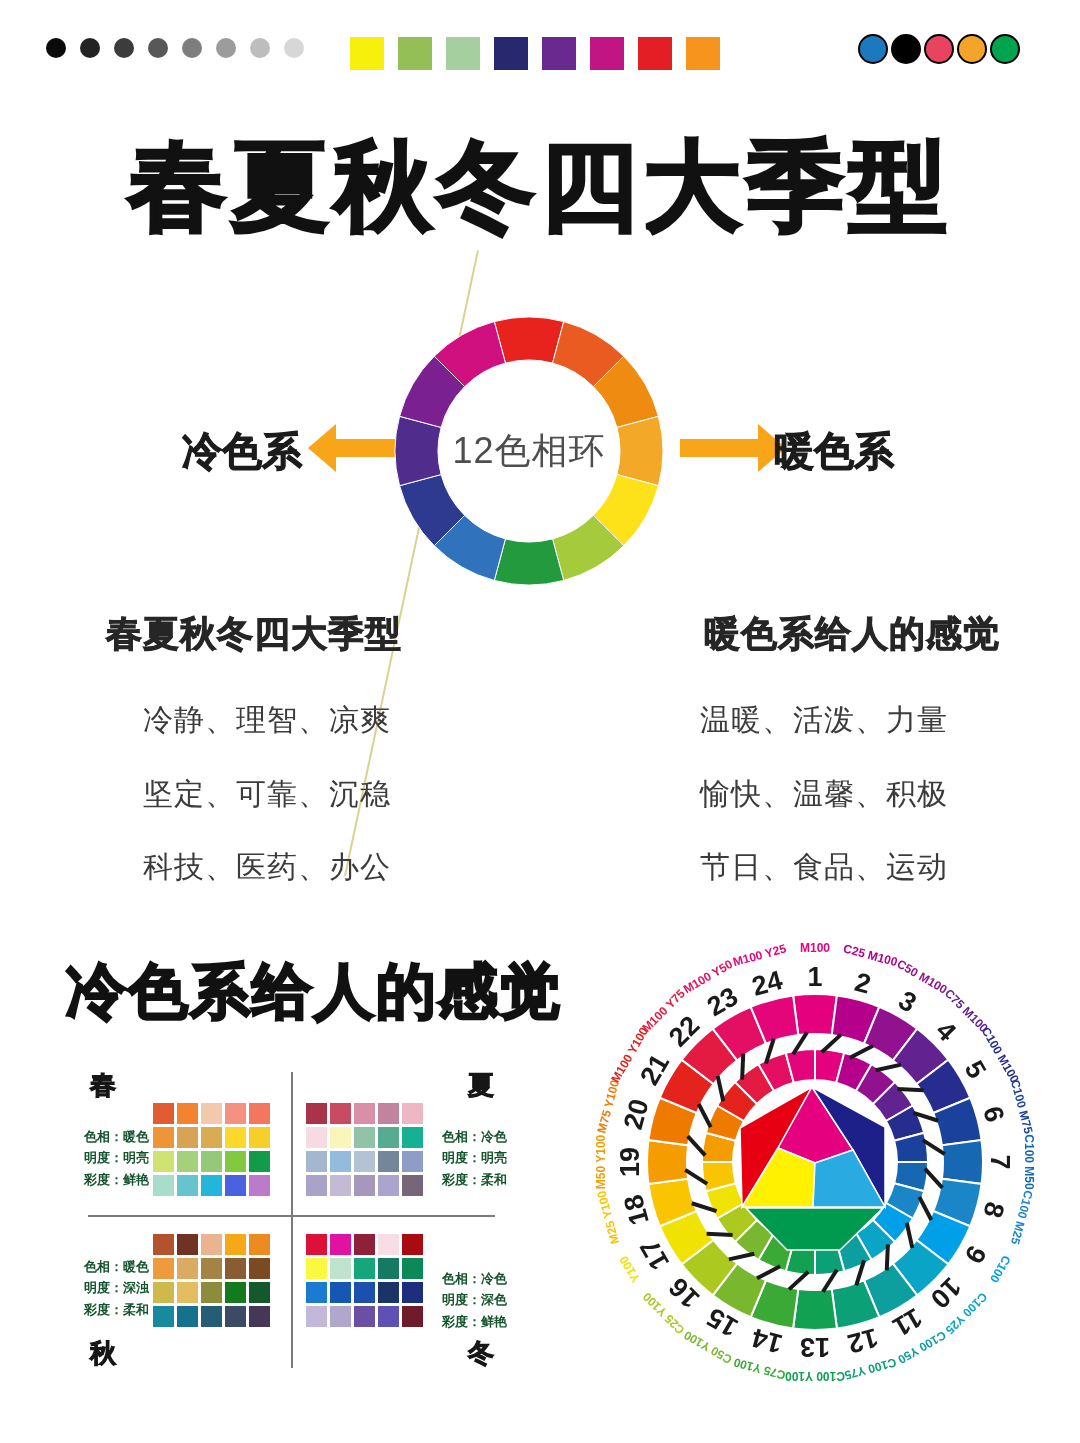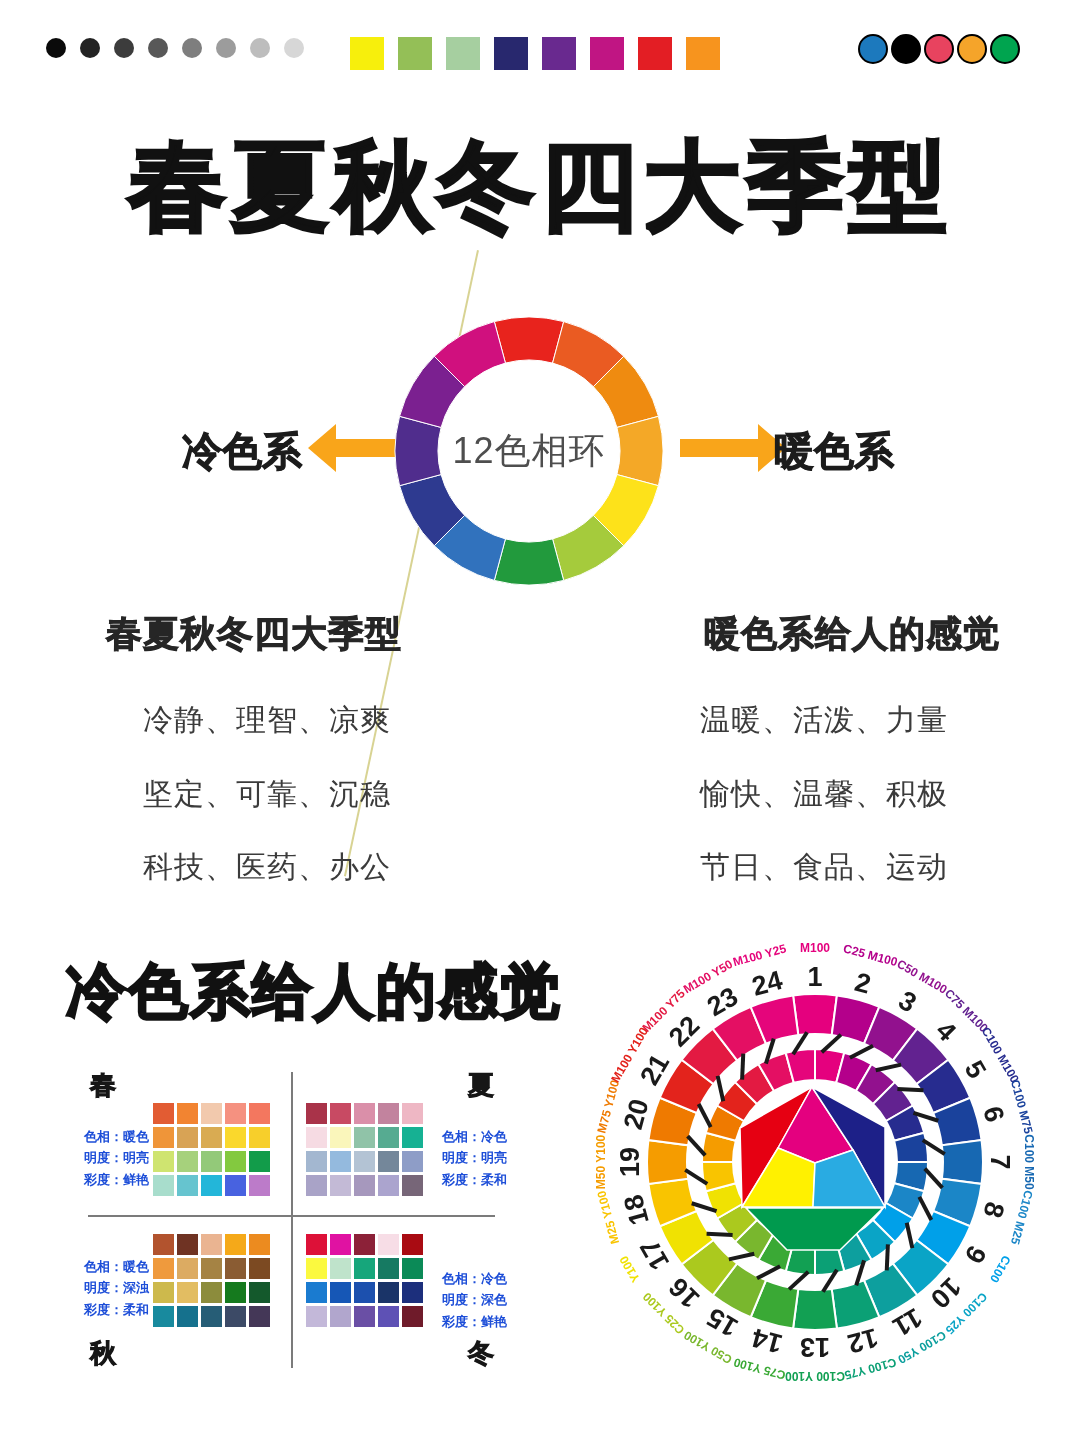--- a/index.html
+++ b/index.html
@@ -55,21 +55,21 @@
     left:66px;top:952px;font-size:60px;font-weight:900;color:#111;
     -webkit-text-stroke:2.5px #111;letter-spacing:2px;
   }
   .season-vline{left:291px;top:1072px;width:2px;height:296px;background:#7b7b7b;}
   .season-hline{left:88px;top:1215px;width:407px;height:2px;background:#7b7b7b;}
   .season-corner{font-size:26px;font-weight:900;color:#161616;-webkit-text-stroke:1px #161616;}
   .spring-label{left:90px;top:1068px;}
   .summer-label{left:468px;top:1068px;}
   .autumn-label{left:90px;top:1336px;}
   .winter-label{left:468px;top:1336px;}
-  .attr-block{font-size:13px;font-weight:700;color:#1d4ed8;line-height:1.65;}
+  .attr-block{font-size:13px;font-weight:700;color:#14532d;line-height:1.65;}
   .spring-attrs{left:84px;top:1126px;}
   .summer-attrs{left:442px;top:1126px;}
   .autumn-attrs{left:84px;top:1256px;}
   .winter-attrs{left:442px;top:1268px;}
   .palette{display:grid;grid-template-columns:repeat(5,21px);grid-auto-rows:21px;gap:3px;}
   .spring-grid{left:153px;top:1103px;}
   .summer-grid{left:306px;top:1103px;}
   .autumn-grid{left:153px;top:1234px;}
   .winter-grid{left:306px;top:1234px;}
 

